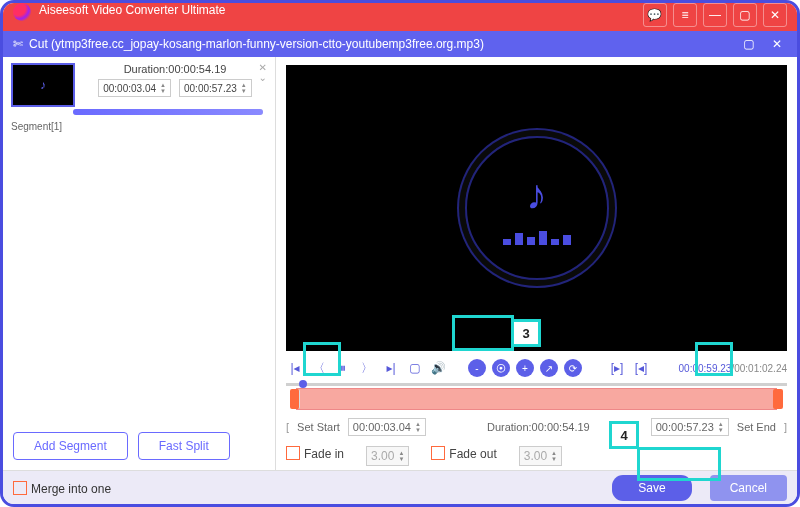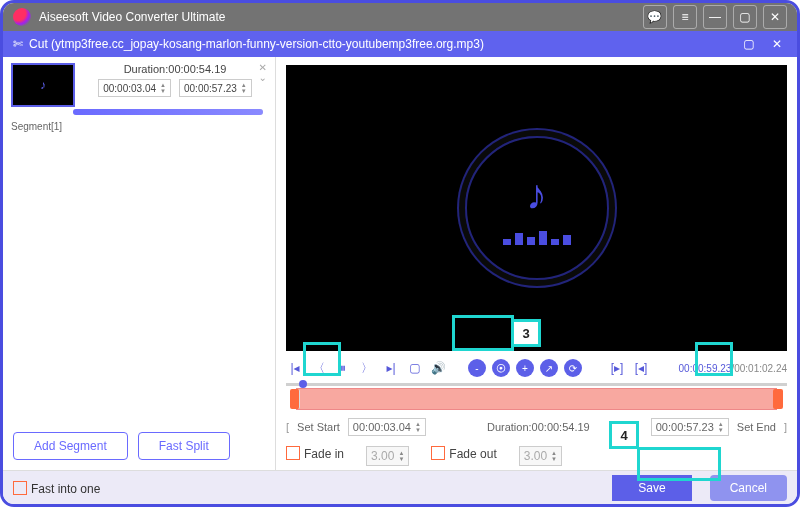--- a/index.html
+++ b/index.html
@@ -1,17 +1,17 @@
 <!DOCTYPE html>
 <html><head>
 <meta charset="utf-8">
 <style>
   html,body{margin:0;padding:0;font-family:"Segoe UI",Arial,sans-serif;font-size:12px;color:#333;background:#fff}
   .window{width:800px;height:507px;border:3px solid #4a4de0;border-radius:14px;box-sizing:border-box;overflow:hidden;position:relative;background:#fff}
-  .titlebar{height:28px;background:#737373;display:flex;align-items:center;color:#fff;padding:0 10px}
+  .titlebar{height:28px;background:#ef4444;display:flex;align-items:flex-start;color:#fff;padding:0 10px}
   .logo{width:18px;height:18px;margin-right:8px;background:radial-gradient(circle at 30% 30%,#ff2e63 0 40%,#a020f0 60%,transparent 80%);border-radius:50%}
   .titlebar .title{font-size:12px;flex:1}
   .titlebar .winbtn{width:22px;height:22px;margin-left:6px;display:flex;align-items:center;justify-content:center;border:1px solid rgba(255,255,255,0.4);border-radius:3px;color:#fff;font-size:12px}
   .subbar{height:26px;background:#5f62ee;color:#fff;display:flex;align-items:center;padding:0 10px;font-size:12px}
   .subbar .scissors{margin-right:6px}
   .subbar .spacer{flex:1}
   .subbar .sbtn{width:20px;height:20px;margin-left:8px;display:flex;align-items:center;justify-content:center;color:#fff}
   .body{display:flex;height:calc(100% - 28px - 26px - 34px)}
   .left{width:273px;box-sizing:border-box;border-right:1px solid #ddd;display:flex;flex-direction:column;background:#fff}
   .segment-row{display:flex;padding:6px 8px 0 8px}
@@ -48,21 +48,21 @@
   .range-handle.left{left:-6px}
   .range-handle.right{right:-6px}
   .time-row{display:flex;align-items:center;padding:6px 10px;gap:8px;font-size:11px;color:#666}
   .time-row .smallbtn{color:#999}
   .time-input{border:1px solid #ccc;padding:2px 4px;display:flex;align-items:center;gap:2px;background:#fff}
   .fade-row{display:flex;align-items:flex-start;padding:4px 10px;gap:22px;font-size:12px;color:#444}
   .chk{width:12px;height:12px;border:1.5px solid #ff6a3d;display:inline-block;margin-right:4px;vertical-align:-2px}
   .fade-row .mini-input{border:1px solid #ccc;padding:2px 4px;color:#aaa;display:flex;align-items:center;gap:2px;background:#f7f7f7}
   .footer{height:34px;background:#eceaf7;border-top:1px solid #ddd;display:flex;align-items:center;padding:0 10px;gap:18px;font-size:12px}
   .footer .spacer{flex:1}
-  .btn-primary{background:#5c5fe8;color:#fff;border:none;padding:6px 26px;border-radius:0;font-size:12px}
+  .btn-primary{background:#5c5fe8;color:#fff;border:none;padding:6px 26px;border-radius:11px;font-size:12px}
   .btn-secondary{background:#8f93ef;color:#fff;border:none;padding:6px 20px;border-radius:4px;font-size:12px}
   .hl3{position:absolute;border:3px solid #1fd6d0}
   .badge{position:absolute;background:#fff;border:3px solid #1fd6d0;color:#222;font-weight:bold;font-size:13px;width:24px;height:22px;display:flex;align-items:center;justify-content:center}
 </style>
 </head>
 <body>
 
 <div class="window">
 
   <div class="titlebar">
@@ -193,21 +193,21 @@
         <div class="mini-input">
           <span>3.00</span>
           <span class="spin">▲<br>▼</span>
         </div>
       </div>
 
     </div>
   </div>
 
   <div class="footer">
-    <label><span class="chk"></span><span>Fast into one</span></label>
+    <label><span class="chk"></span><span>Merge into one</span></label>
     <div class="spacer"></div>
     <button class="btn-primary">Save</button>
     <button class="btn-secondary">Cancel</button>
   </div>
 
   <div class="hl3" style="left:300px;top:339px;width:32px;height:28px"></div>
   <div class="hl3" style="left:692px;top:339px;width:32px;height:28px"></div>
   <div class="badge" style="left:508px;top:316px">3</div>
   <div class="hl3" style="left:449px;top:312px;width:56px;height:30px"></div>
   <div class="badge" style="left:606px;top:418px">4</div>

